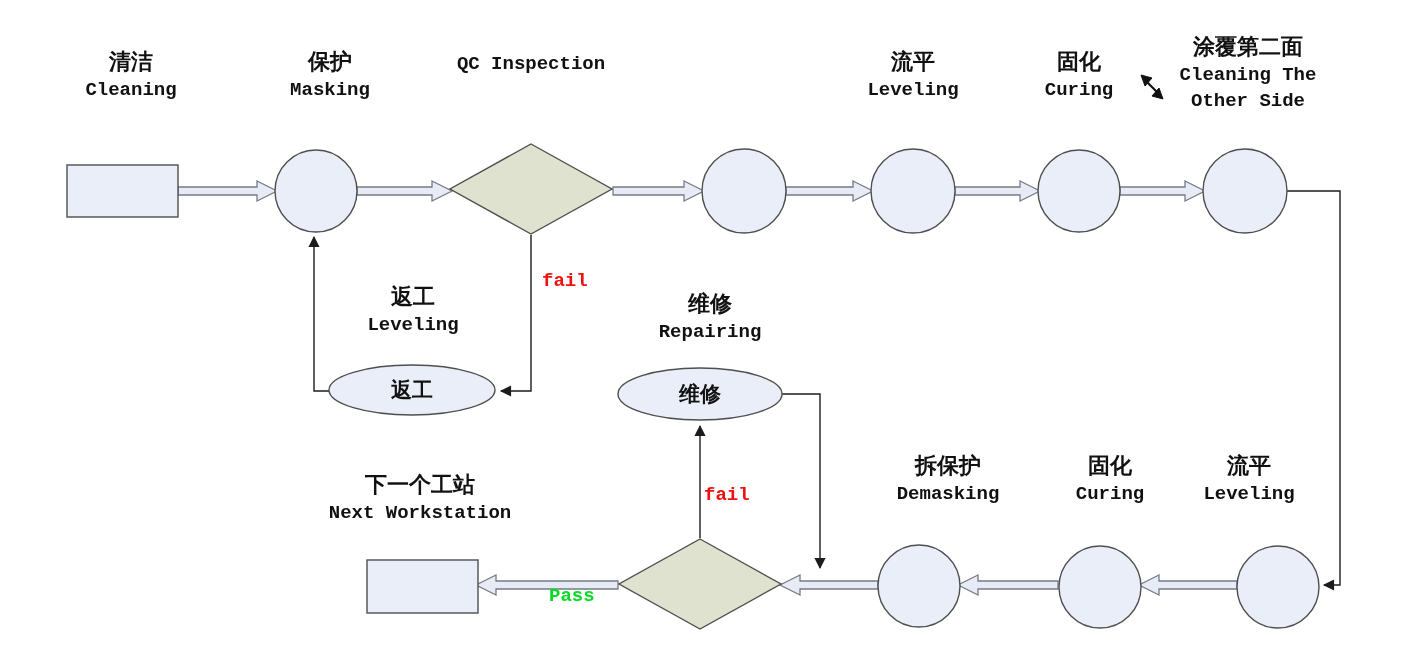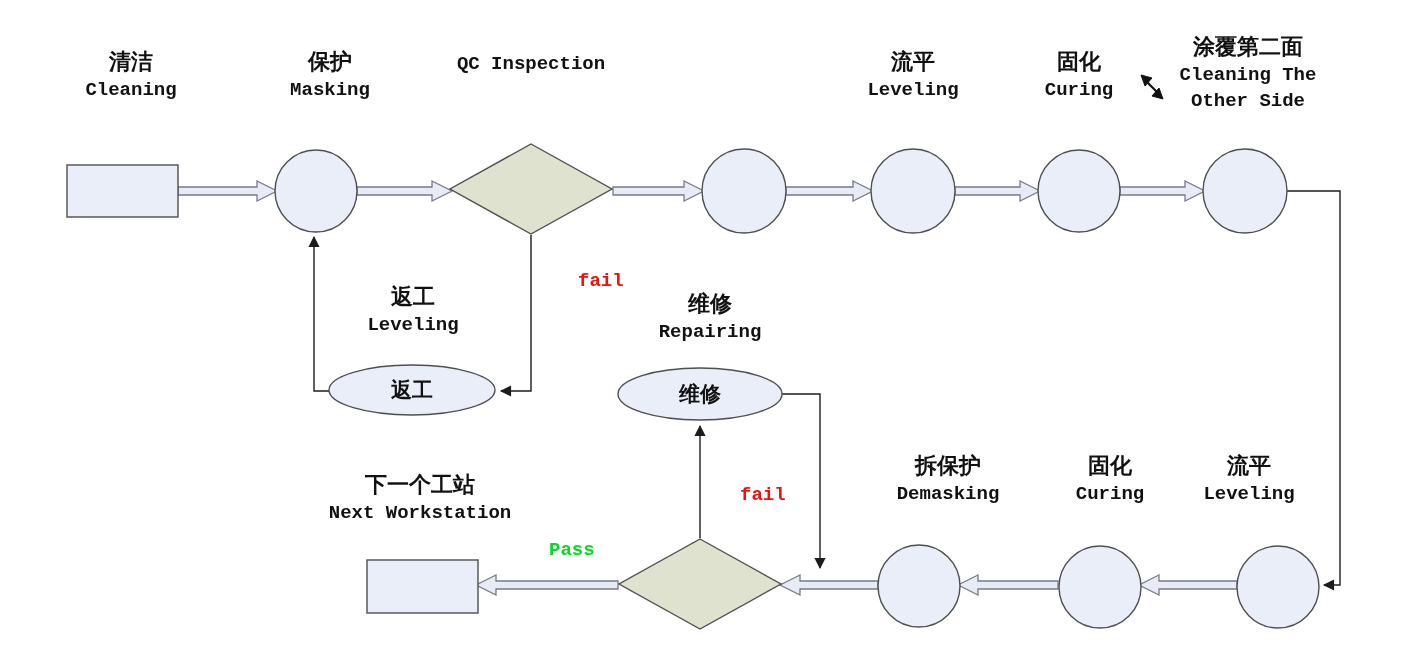--- a/index.html
+++ b/index.html
@@ -14,22 +14,22 @@
     background:var(--background);
     font-family:"Liberation Mono","DejaVu Sans Mono",monospace;
     font-weight:bold; color:var(--label-text);
   }
   .diagram svg{position:absolute; left:0; top:0;}
   .label{position:absolute; transform:translateX(-50%); text-align:center; white-space:nowrap;}
   .label .zh{font-size:22px; line-height:26px;}
   .label .en{font-size:19px; line-height:26px; letter-spacing:0px;}
   .node-text{position:absolute; transform:translate(-50%,-50%); font-size:21px; white-space:nowrap;}
   .edge-label{position:absolute; font-size:19px; white-space:nowrap;}
-  .fail{color:var(--fail-text);margin-left:36px;}
-  .pass{color:var(--pass-text);}
+  .fail{color:var(--fail-text);}
+  .pass{color:var(--pass-text);margin-top:46px;}
   .node{fill:var(--node-fill); stroke:var(--node-stroke); stroke-width:1.4px;}
   .decision{fill:var(--diamond-fill); stroke:var(--node-stroke); stroke-width:1.4px;}
   .flow-arrow{fill:var(--arrow-fill); stroke:var(--arrow-stroke); stroke-width:1.3px;}
   .connector{fill:none; stroke:var(--line); stroke-width:1.4px;}
   .ah{fill:var(--line);}
   .cursor-glyph{fill:#111; stroke:#111;}
 </style>
 </head>
 <body>
 

